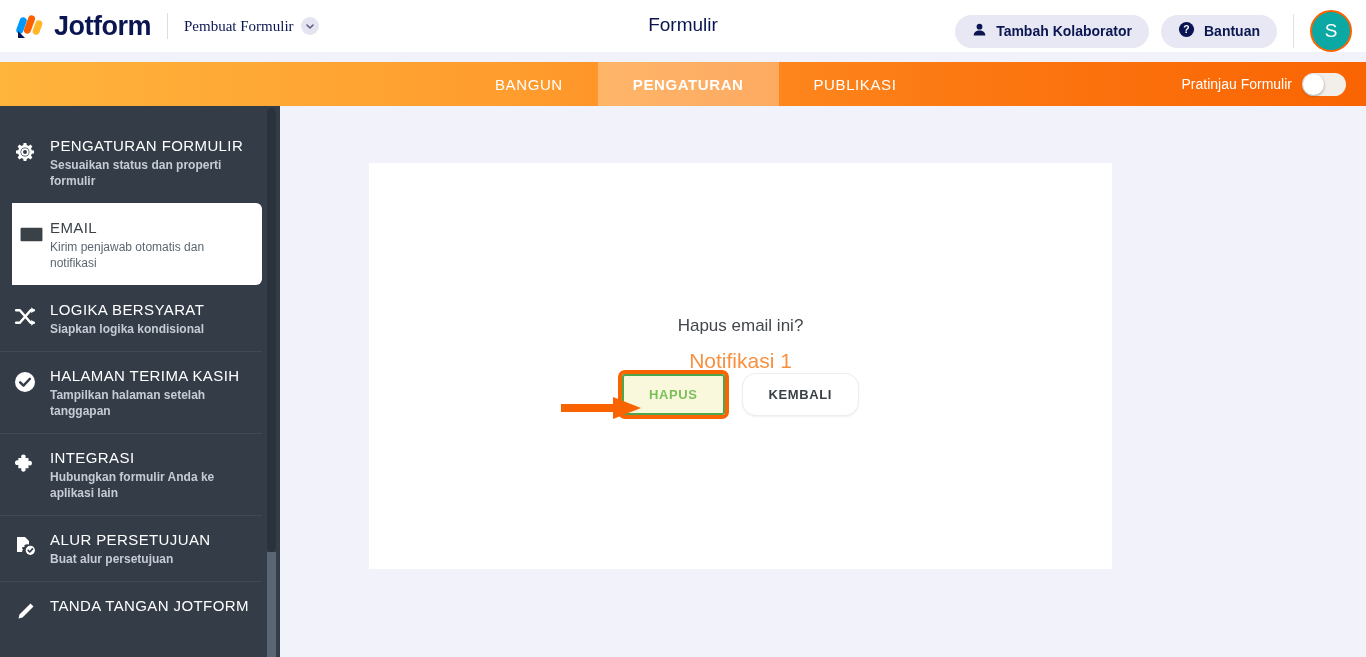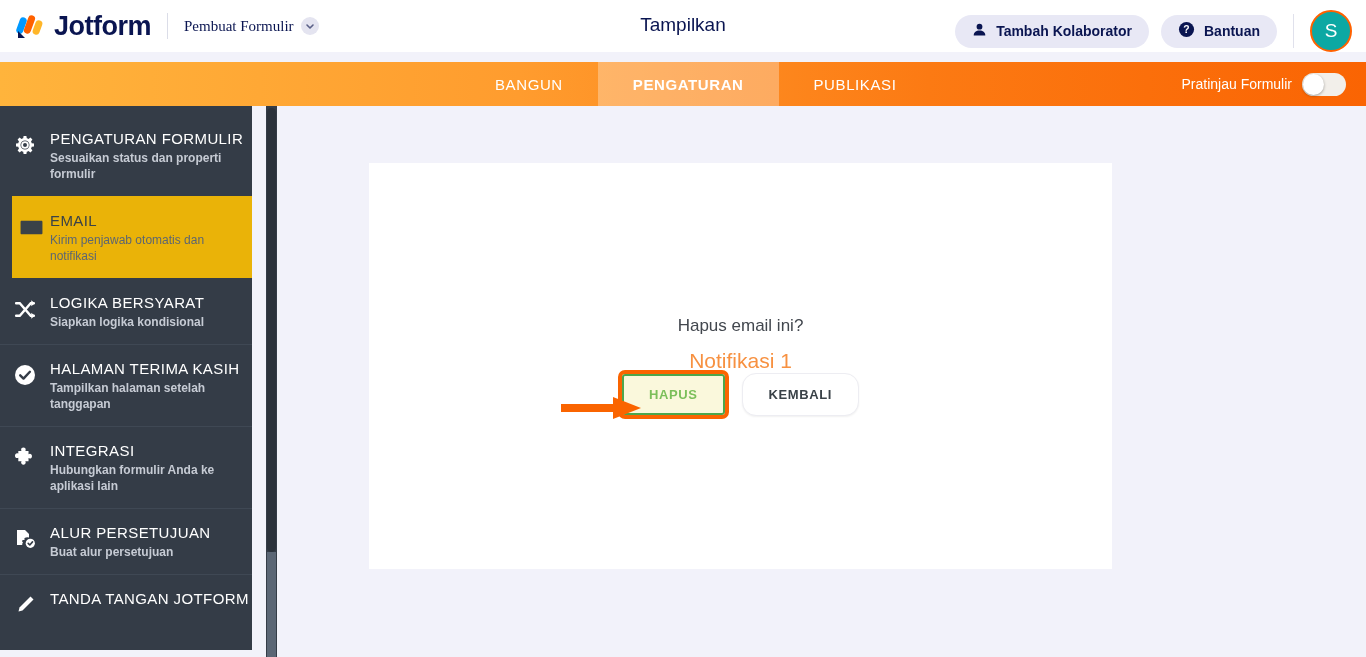--- a/index.html
+++ b/index.html
@@ -193,22 +193,22 @@
     width: 21px; height: 21px;
     border-radius: 50%;
     background: #ffffff;
     top: 1px; left: 1px;
     box-shadow: 0 1px 3px rgba(0,0,0,0.35);
   }
 
   
   .sidebar {
     position: absolute;
-    top: 99px; left: 0;
-    width: 252px;
+    top: 106px; left: 0;
+    width: 280px;
     height: 551px;
     background: #343C47;
     overflow: hidden;
     z-index: 10;
     padding-left: 8px;
   }
 
   .sidebar-scroll {
     position: absolute;
     top: 0; left: 0;
@@ -251,21 +251,21 @@
 
   .side-sub {
     font-size: 12px;
     color: #C6CBD4;
     font-weight: bold;
     line-height: 16px;
     margin-top: 2px;
   }
 
   .side-item.active {
-    background: #eab308;
+    background: #ffffff;
     border-radius: 0 6px 6px 0;
     border-top-color: transparent;
     margin-left: 12px;
   }
   .side-item.active + .side-item { border-top-color: transparent; }
   .side-item.active .side-title { color: #3A4248; }
   .side-item.active .side-sub { color: #5C6672; font-weight: normal; }
   .side-item.active .side-icon { color: #3A4248; width: 38px; }
 
   .sb-track {
@@ -395,21 +395,21 @@
 
   <div class="product-switch">
     <span>Pembuat Formulir</span>
     <span class="chev-circle">
       <svg width="10" height="10" viewBox="0 0 10 10">
         <path d="M2 4 L5 7 L8 4" stroke="#5A6087" stroke-width="1.6" fill="none" stroke-linecap="round" stroke-linejoin="round"></path>
       </svg>
     </span>
   </div>
 
-  <div class="header-title">Tampilkan</div>
+  <div class="header-title">Formulir</div>
 
   <div class="header-right">
     <button class="pill-btn">
       <span>
         <svg width="15" height="15" viewBox="0 0 16 16">
           <circle cx="8" cy="5" r="3.1" fill="#0A1551"></circle>
           <path d="M1.8 14.4 C1.8 10.8 4.5 9.1 8 9.1 C11.5 9.1 14.2 10.8 14.2 14.4 Z" fill="#0A1551"></path>
         </svg>
       </span>
       <span>Tambah Kolaborator</span>

